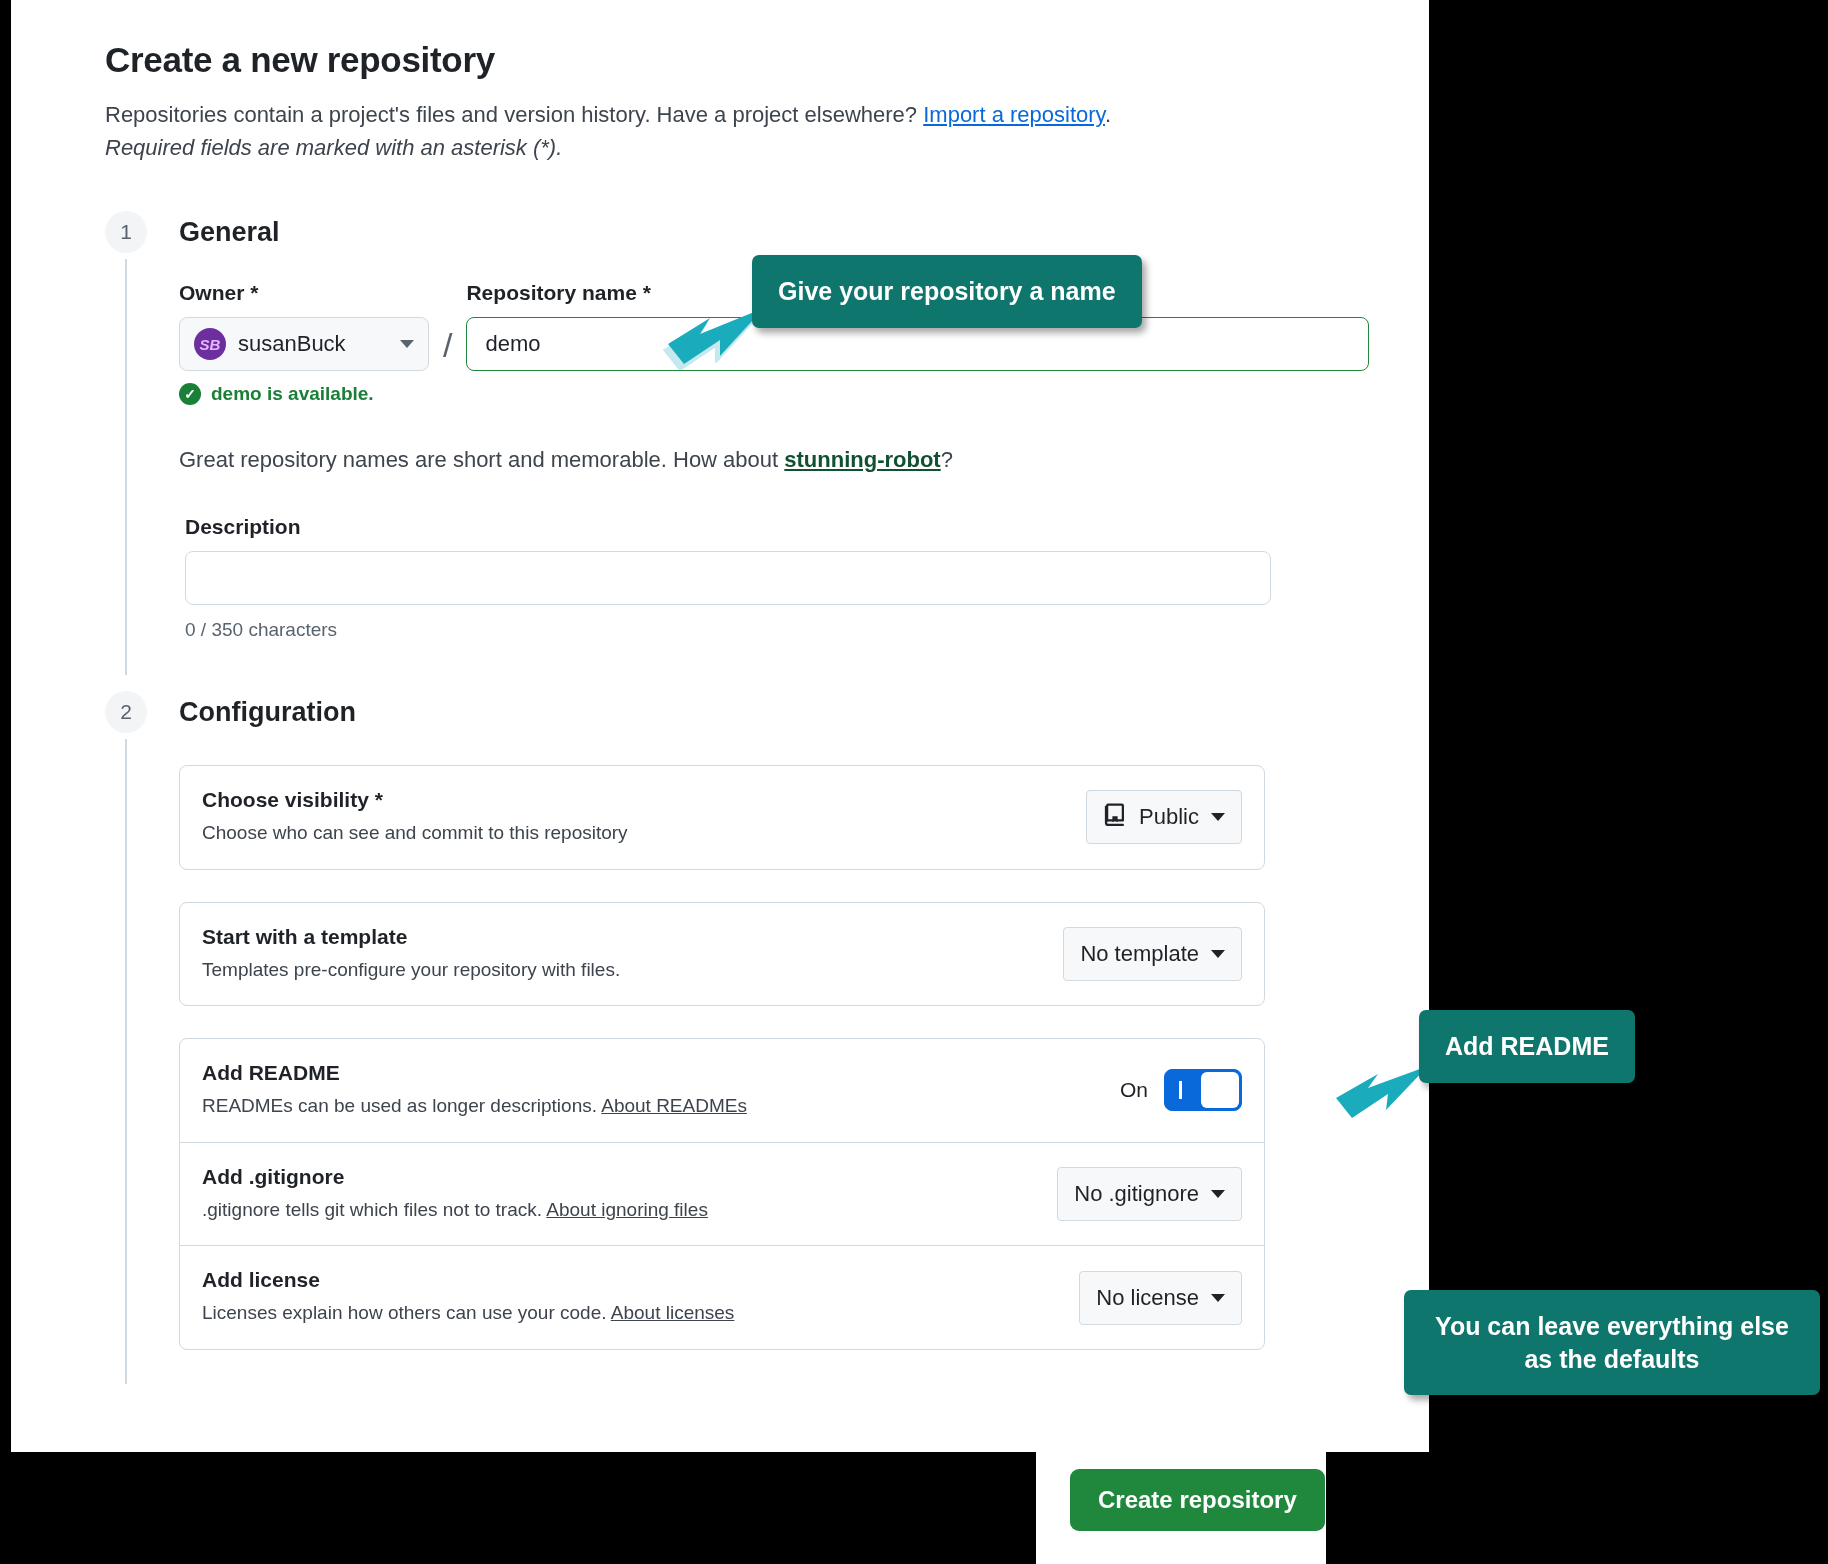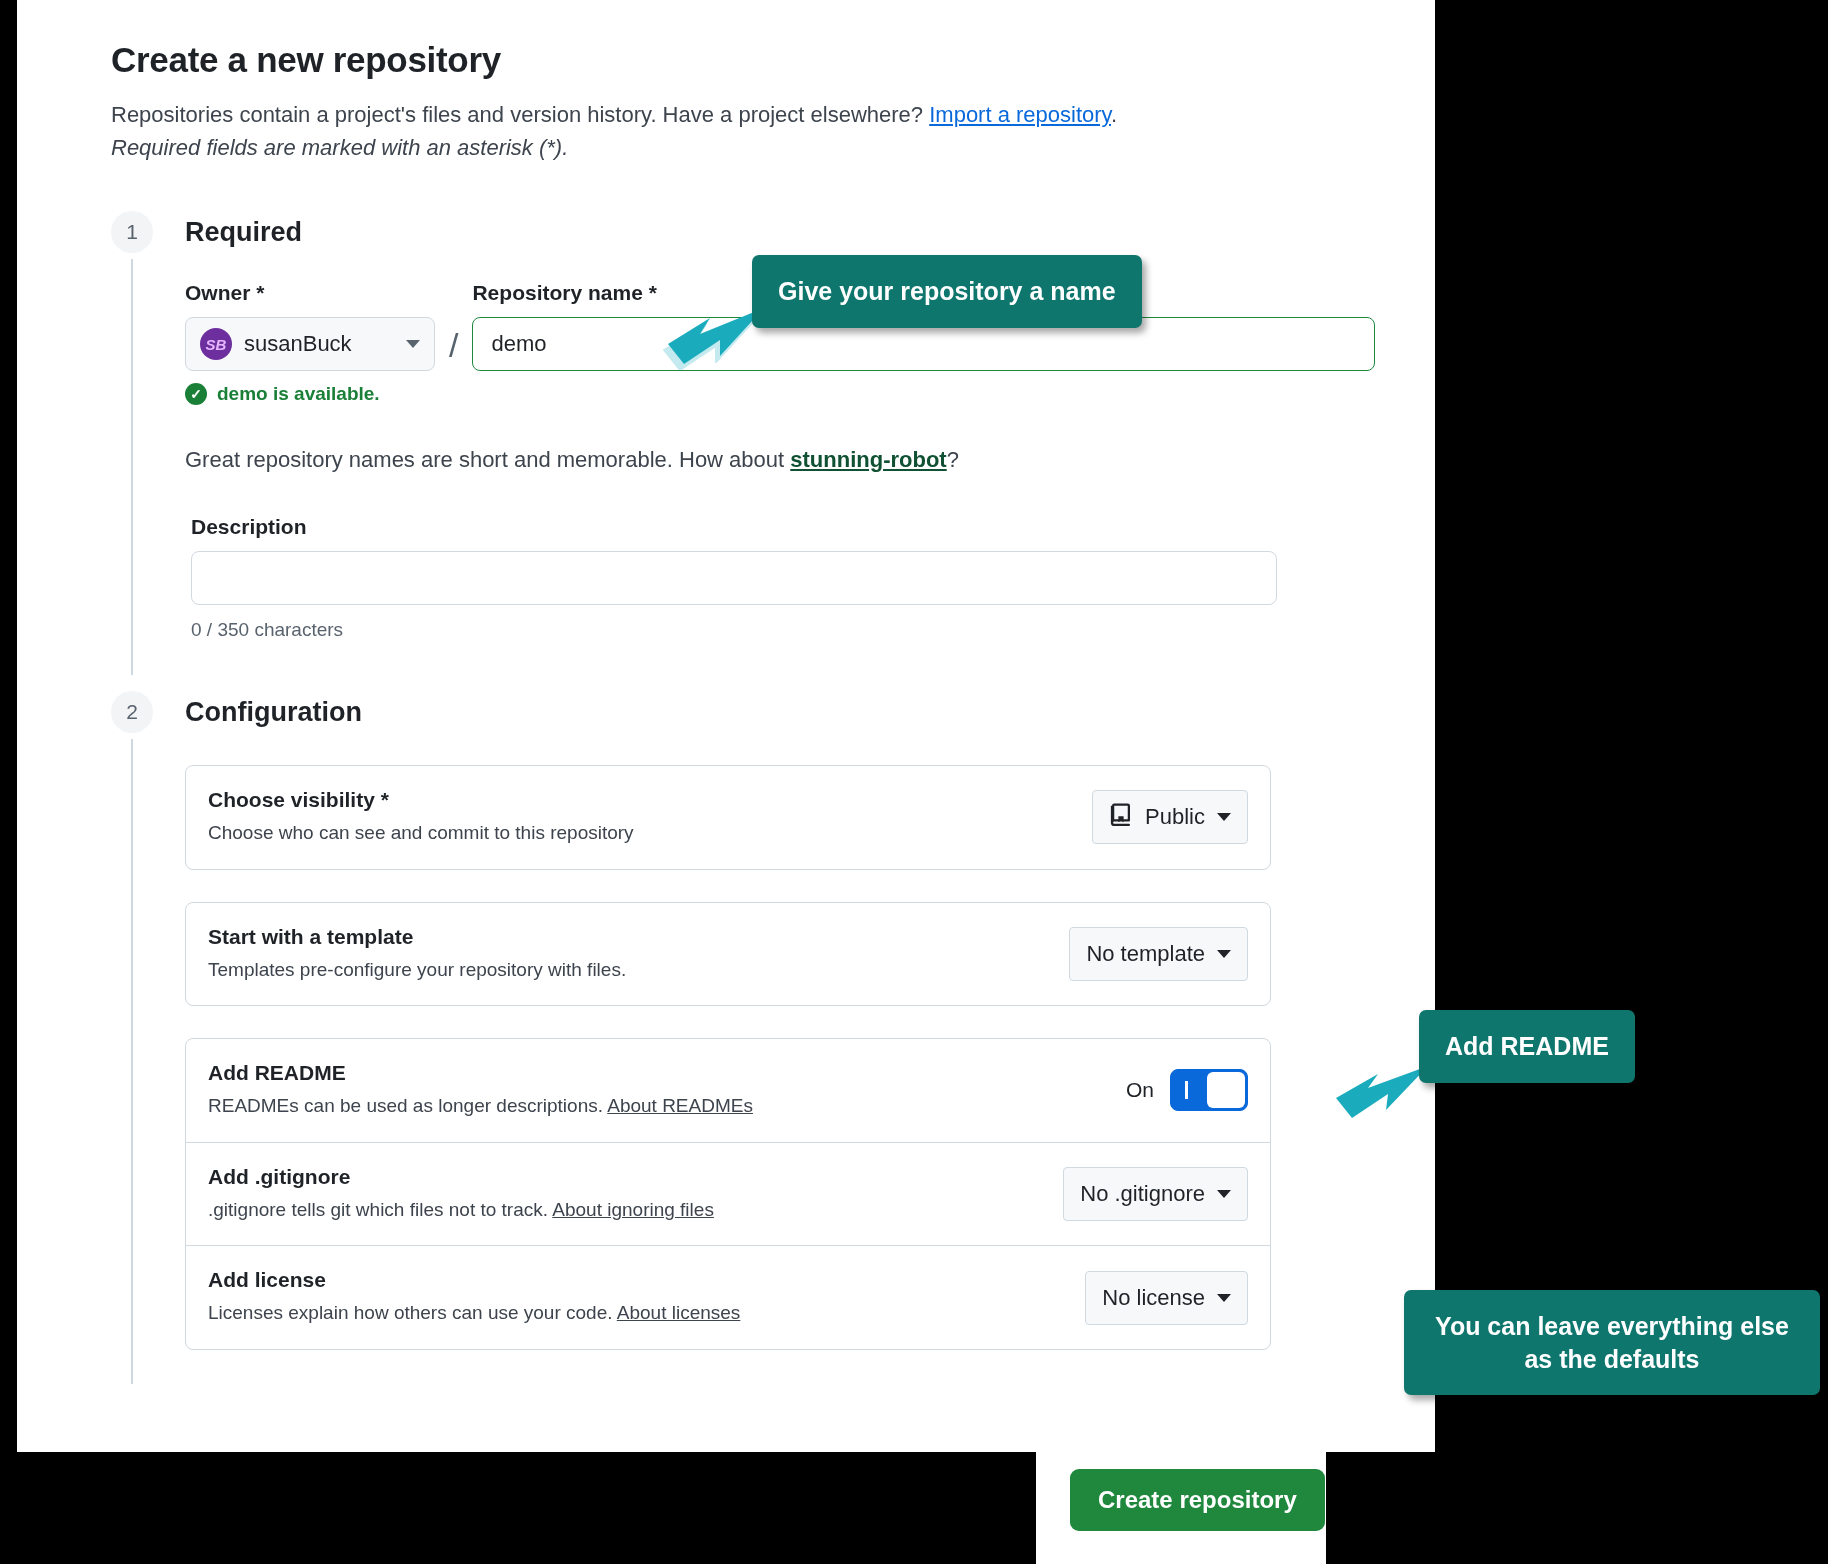--- a/index.html
+++ b/index.html
@@ -8,21 +8,21 @@
     width:1828px; height:1564px;
     background:#000000;
     font-family:"Liberation Sans", sans-serif;
     position:relative;
     overflow:hidden;
   }
 
   
   .panel {
     position:absolute;
-    left:17px; top:0;
+    left:11px; top:0;
     width:1418px; height:1452px;
     background:#ffffff;
   }
   .panel-inner { padding:40px 60px 0 94px; }
 
   
   .page-title {
     font-size:35px;
     font-weight:bold;
     color:#1f2328;
@@ -293,21 +293,21 @@
 
     <h1 class="page-title">Create a new repository</h1>
 
     <p class="lede"><span>Repositories contain a project's files and version history. Have a project elsewhere? </span><a href="#">Import a repository</a><span>.</span></p>
 
     <p class="lede-required">Required fields are marked with an asterisk (*).</p>
 
     <div class="section">
       <div class="step-badge">1</div>
       <div class="step-rail"></div>
-      <div class="section-title">Required</div>
+      <div class="section-title">General</div>
 
       <div class="name-row">
         <div>
           <span class="field-label">Owner *</span>
           <div class="owner-select">
             <span class="avatar">SB</span>
             <span class="owner-name">susanBuck</span>
             <span class="caret"></span>
           </div>
         </div>

